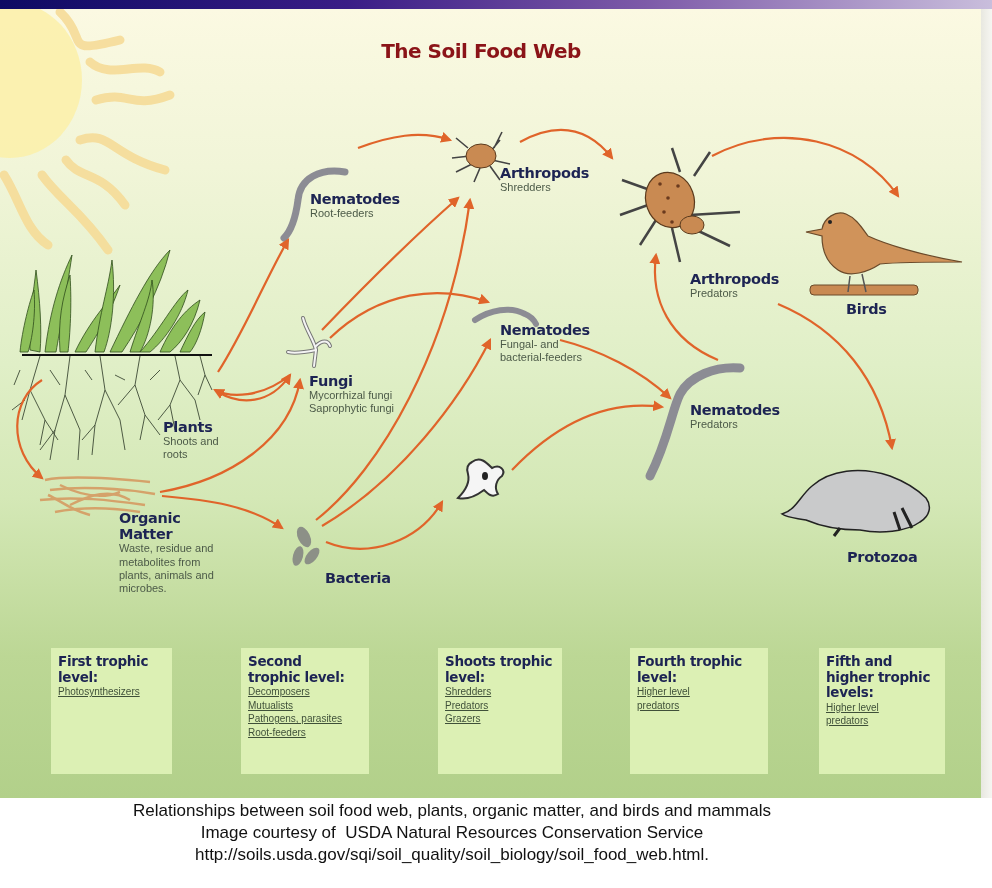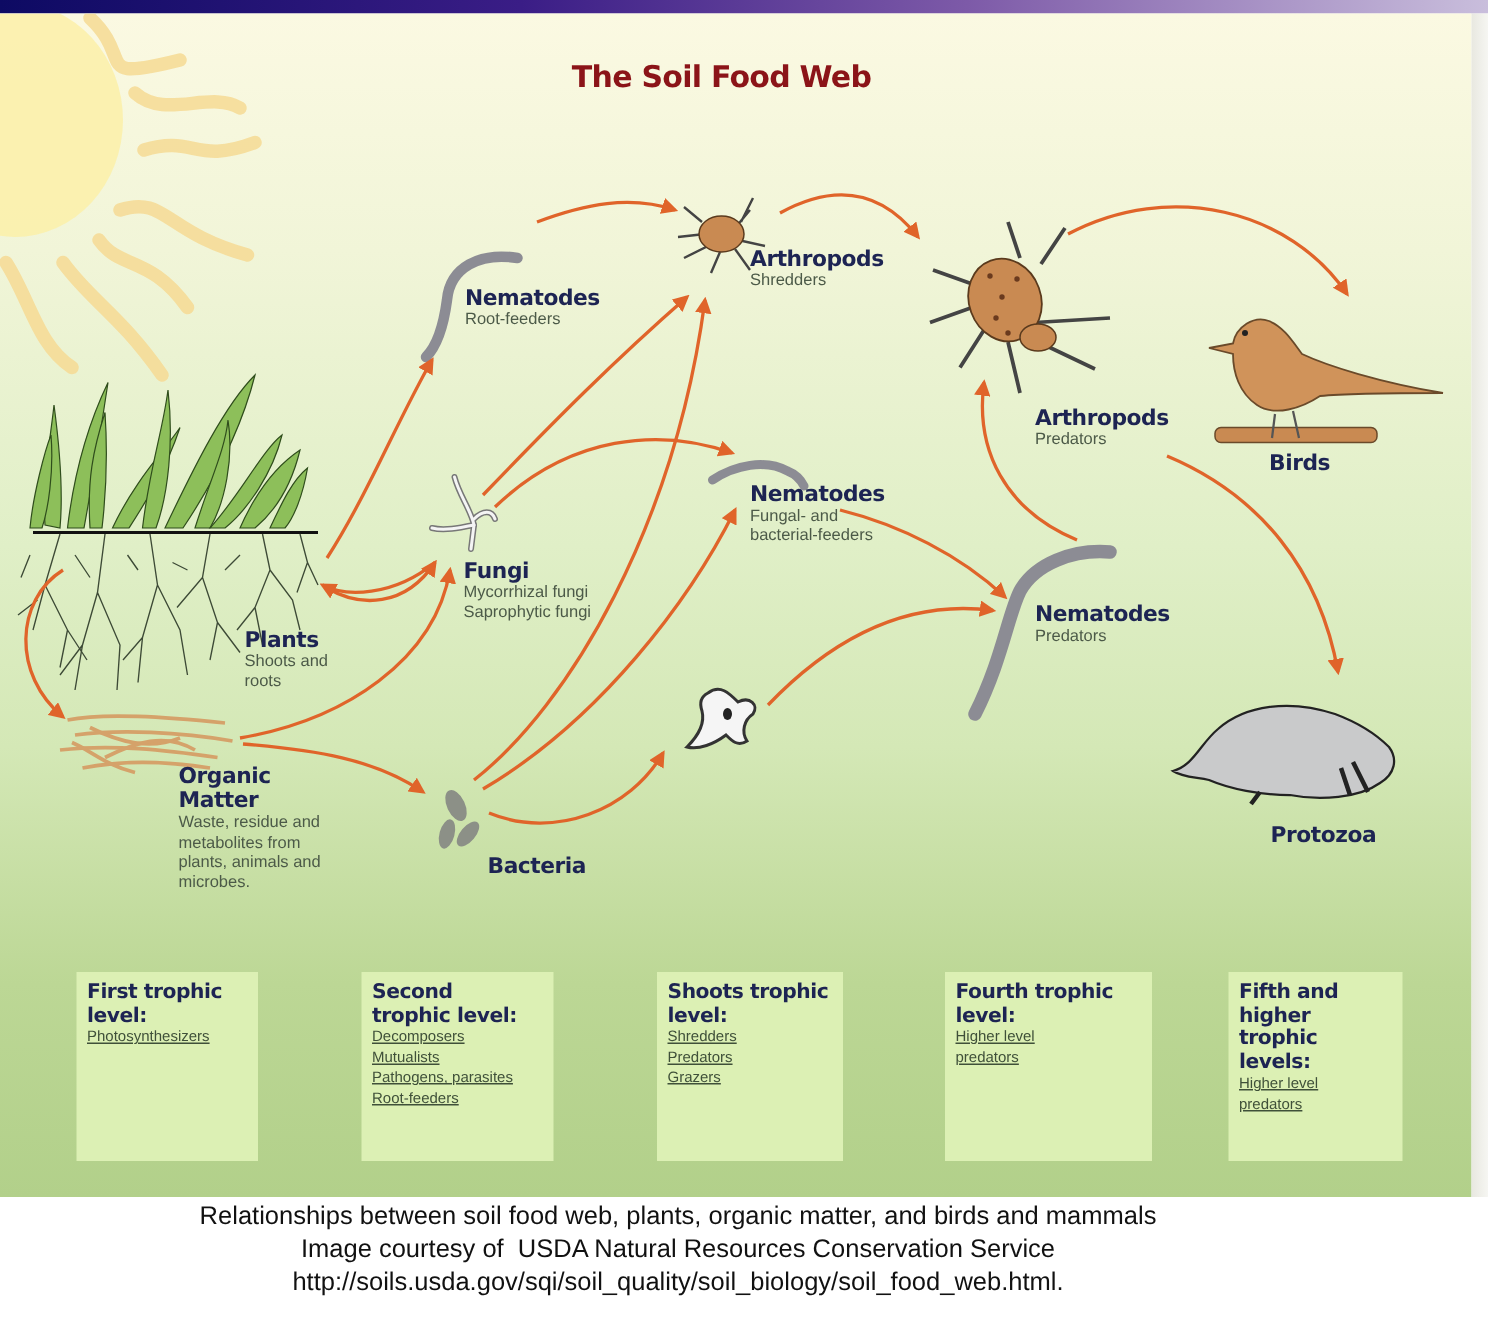--- a/index.html
+++ b/index.html
@@ -244,21 +244,21 @@
     <div class="s">Shredders</div>
     <div class="s">Predators</div>
     <div class="s">Grazers</div>
   </div>
   <div class="tbox" style="left:630px; top:639px; width:138px;">
     <div class="h">Fourth trophic</div>
     <div class="h">level:</div>
     <div class="s">Higher level</div>
     <div class="s">predators</div>
   </div>
-  <div class="tbox" style="left:819px; top:639px; width:116px;">
+  <div class="tbox" style="left:819px; top:639px; width:126px;">
     <div class="h">Fifth and</div>
     <div class="h">higher trophic</div>
     <div class="h">levels:</div>
     <div class="s">Higher level</div>
     <div class="s">predators</div>
   </div>
 </div>
 <div class="poster-edge"></div>
 
 <div class="caption">

